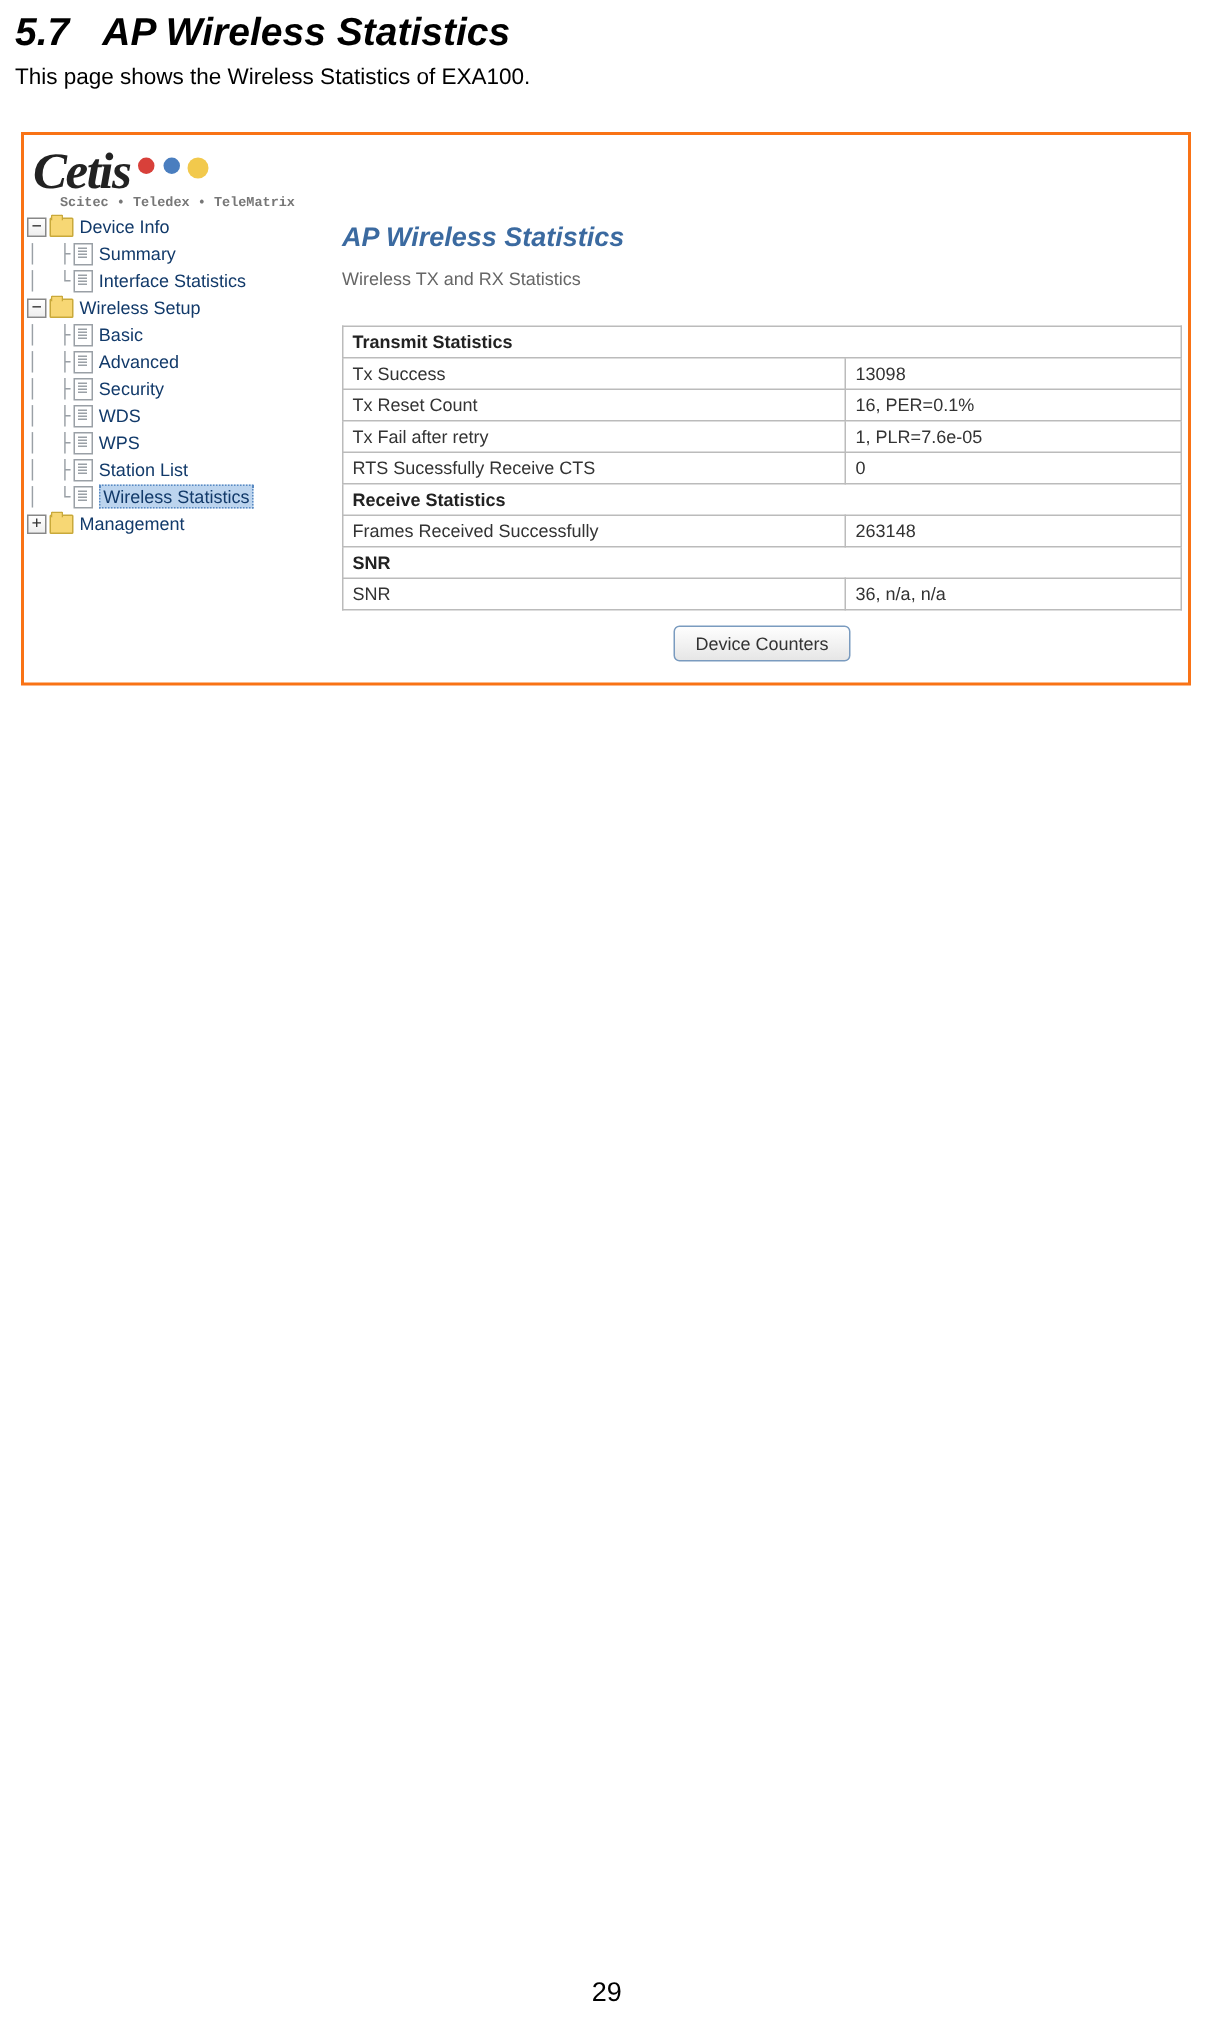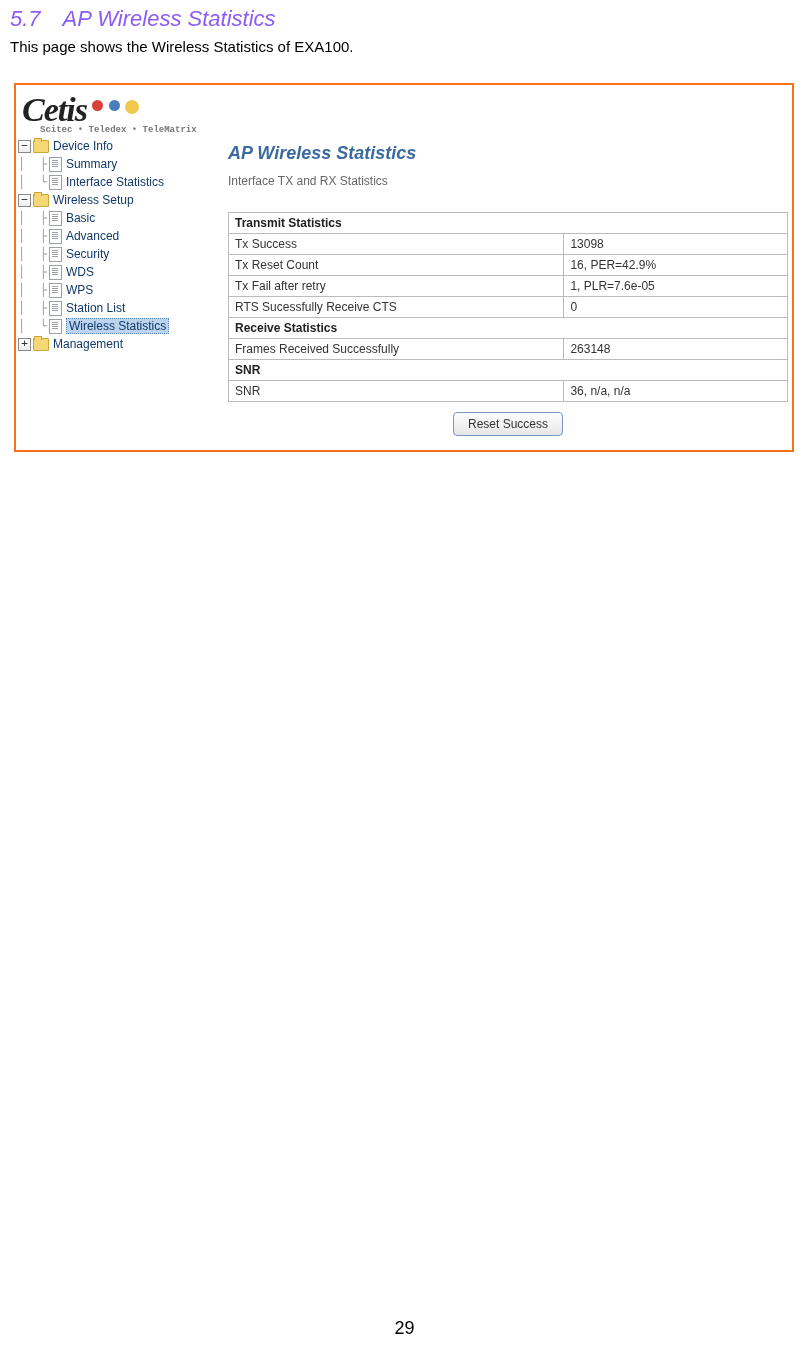--- a/index.html
+++ b/index.html
@@ -12,24 +12,24 @@
   }
   .page {
     width: 809px;
     box-sizing: border-box;
     padding: 0 10px;
     position: relative;
     min-height: 1349px;
   }
   h2.section-title {
     font-family: Verdana, Arial, sans-serif;
-    font-size: 22px;
-    font-weight: normal;
+    font-size: 26px;
+    font-weight: bold;
     font-style: italic;
-    color: #8b5cf6;
+    color: #000000;
     margin: 6px 0 6px 0;
   }
   h2.section-title .num {
     font-style: italic;
     margin-right: 22px;
   }
   .intro {
     font-size: 15px;
     margin: 4px 0 28px 0;
     font-family: Verdana, Arial, sans-serif;
@@ -297,34 +297,34 @@
 
         <div class="tree-row">
           <span class="exp-box">+</span>
           <span class="folder-icon"></span>
           <span class="tree-label">Management</span>
         </div>
       </div>
 
       <div class="content">
         <div class="content-title">AP Wireless Statistics</div>
-        <div class="content-sub">Interface TX and RX Statistics</div>
+        <div class="content-sub">Wireless TX and RX Statistics</div>
 
         <table class="stats">
           <tbody>
               <tr class="section-row">
                 <th colspan="2">Transmit Statistics</th>
               </tr>
           <tr>
             <td style="width:60%">Tx Success</td>
             <td>13098</td>
           </tr>
           <tr>
             <td>Tx Reset Count</td>
-            <td>16, PER=42.9%</td>
+            <td>16, PER=0.1%</td>
           </tr>
           <tr>
             <td>Tx Fail after retry</td>
             <td>1, PLR=7.6e-05</td>
           </tr>
           <tr>
             <td>RTS Sucessfully Receive CTS</td>
             <td>0</td>
           </tr>
 
@@ -340,20 +340,20 @@
                 <th colspan="2">SNR</th>
               </tr>
           <tr>
             <td style="width:40%">SNR</td>
             <td>36, n/a, n/a</td>
           </tr>
         </tbody>
           </table>
 
         <div class="btn-row">
-          <span class="reset-btn">Reset Success</span>
+          <span class="reset-btn">Device Counters</span>
         </div>
       </div>
     </div>
   </div>
 
   <div class="page-number">29</div>
 </div>
 
 </body></html>

